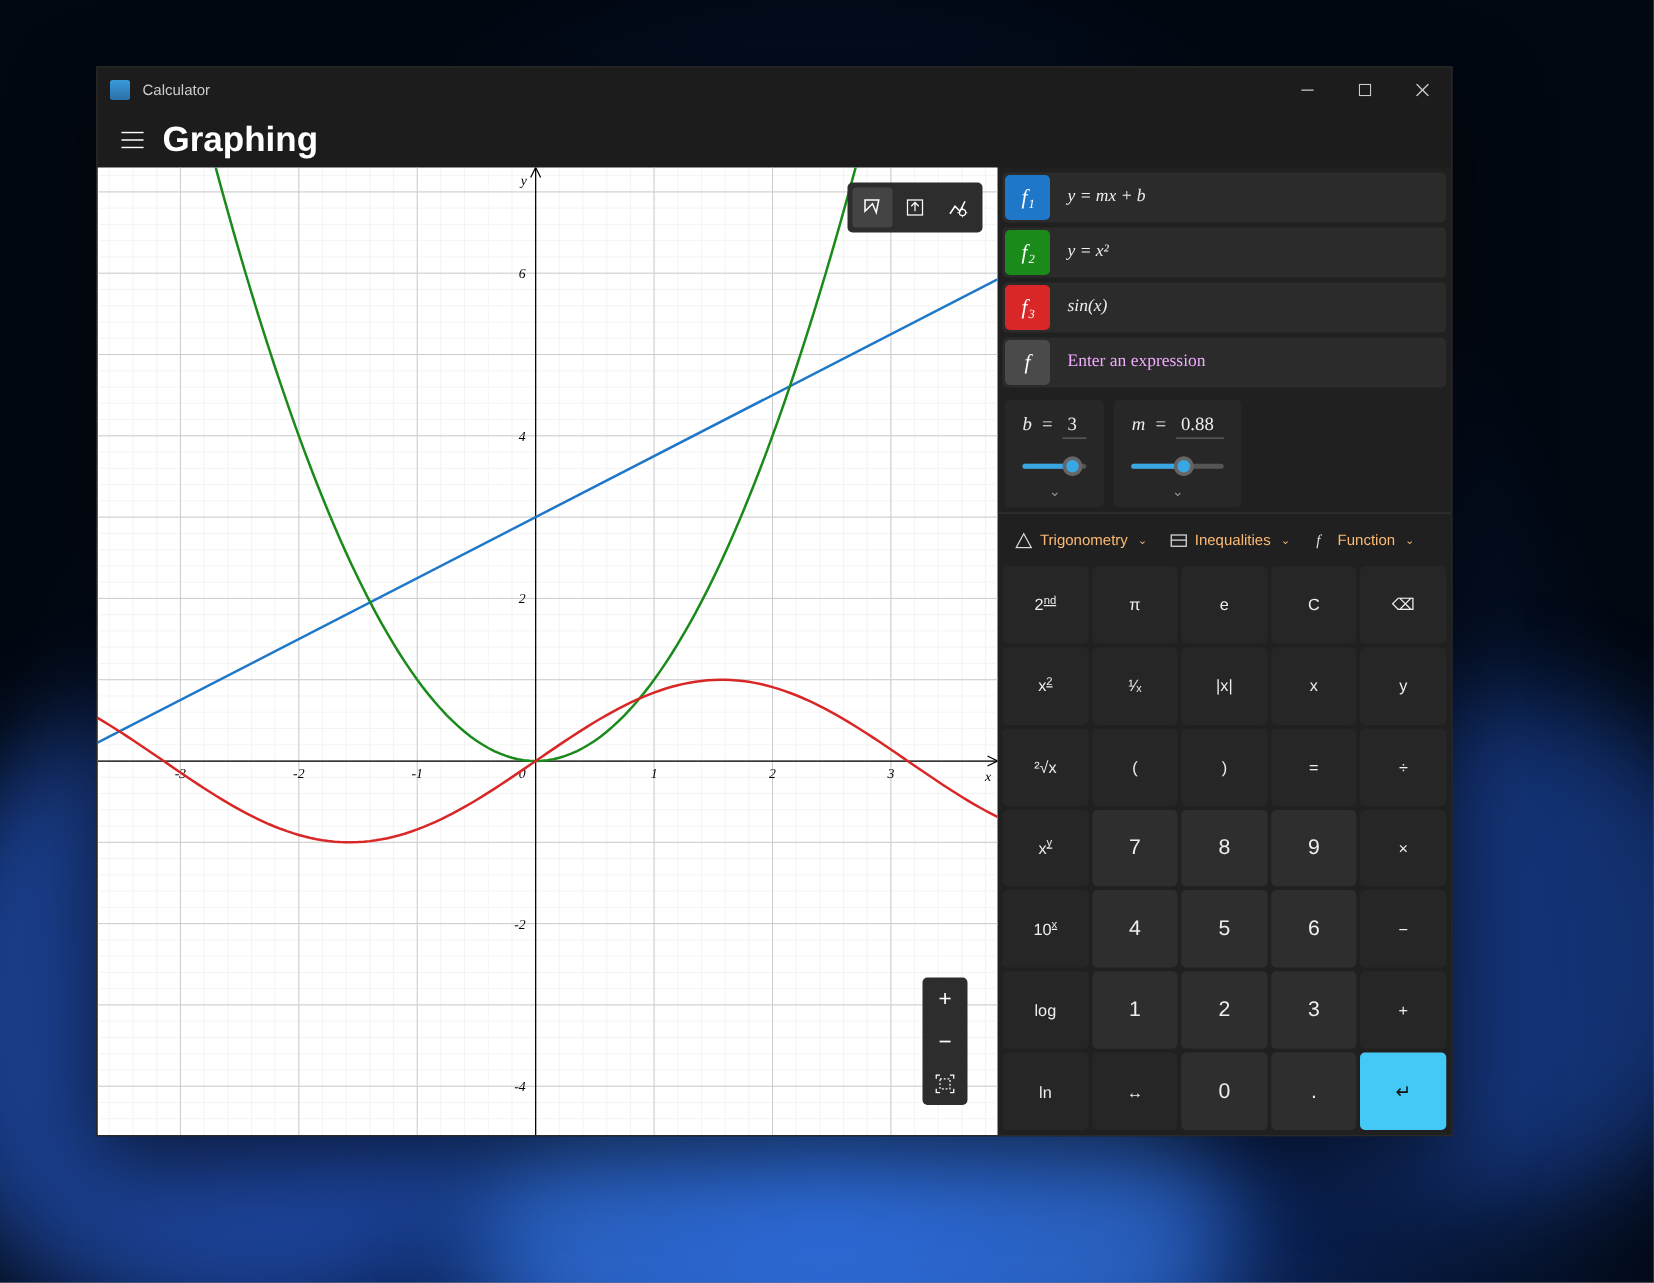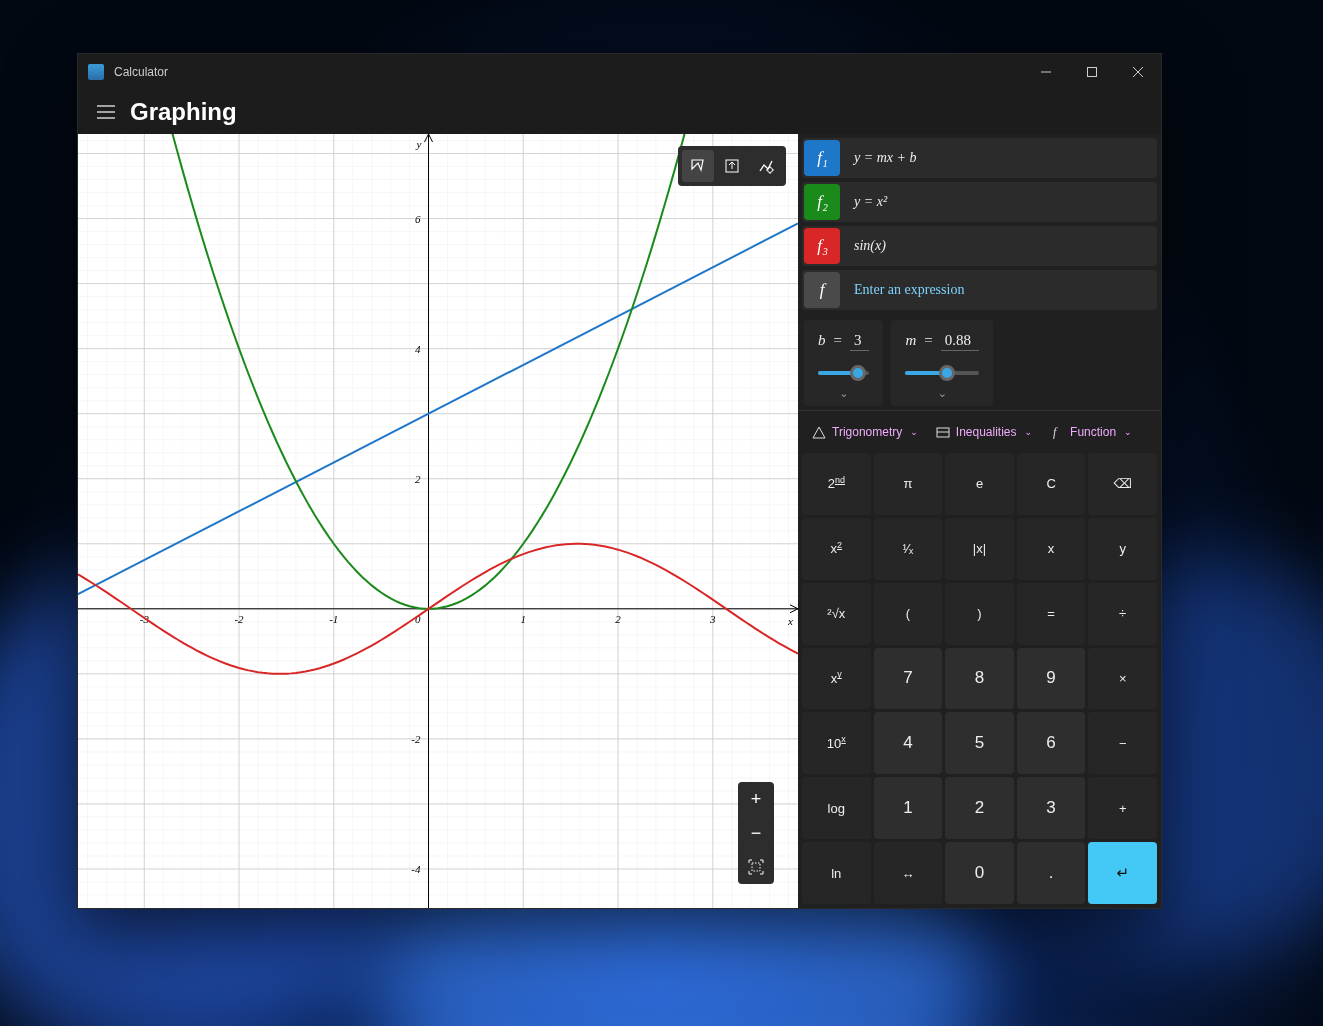--- a/index.html
+++ b/index.html
@@ -29,21 +29,21 @@
   .titlebar .icon { width: 16px; height: 16px; margin-right: 10px;
     background: linear-gradient(#3a9bd9,#2a6fa8); border-radius: 2px; position:relative;}
   .titlebar .title { flex: 1; }
   .winctrl { width: 46px; height: 36px; display:flex;align-items:center;justify-content:center; color:#ccc;}
   .winctrl svg { width:10px;height:10px; }
   .header {
     height: 46px; display:flex; align-items:center; padding: 0 8px;
     color: #fff;
   }
   .hamburger { width: 40px; display:flex;justify-content:center;align-items:center;}
-  .mode-title { font-size: 24px; font-weight:600; margin-left:4px;}
+  .mode-title { font-size: 28px; font-weight:600; margin-left:4px;}
   .content { flex:1; display:flex; }
   .graph-pane {
     width: 720px; background:#fff; position:relative;
   }
   .graph-svg { width:100%; height:100%; display:block; }
   .graph-toolbar-top {
     position:absolute; top:12px; right:12px;
     background:#2d2d2d; border-radius:4px; display:flex; padding:4px;
     gap:2px;
   }
@@ -72,36 +72,36 @@
     display:flex;align-items:center;justify-content:center;
     color:#fff;font-style:italic;font-family:"Cambria Math","Times New Roman",serif;
     font-size:17px;position:relative;
   }
   .eqbadge .sub{font-size:10px;position:relative;top:5px;left:1px;font-style:italic;}
   .eqtext {
     color:#eee; font-family:"Cambria Math","Times New Roman",serif;
     font-style:italic; font-size:14px; margin-left:12px;
   }
   .eqinput .eqbadge{background:#4a4a4a;}
-  .eqinput .eqtext{color:#7dd3fc;font-style:normal;font-family:"Segoe UI";}
+  .eqinput .eqtext{color:#f0abfc;font-style:normal;font-family:"Segoe UI";}
   .params { padding: 10px 6px 4px 6px; display:flex;flex-direction:row;gap:8px;}
   .param-card {
     background:#272727;border-radius:4px;padding:12px 14px 6px 14px;
   }
   .param-top{color:#eee;font-family:"Cambria Math",serif;font-style:italic;font-size:15px;}
   .param-top .eq{font-style:normal;margin:0 8px;}
   .param-top .val{border-bottom:1px solid #666;padding:0 8px 2px 4px;font-style:normal;}
   .slider-wrap{position:relative;height:20px;margin-top:14px;}
   .slider-track{position:absolute;left:0;right:0;top:8px;height:4px;background:#555;border-radius:2px;}
   .slider-fill{position:absolute;left:0;top:8px;height:4px;background:#3aa7e5;border-radius:2px;}
   .slider-thumb{position:absolute;top:2px;width:16px;height:16px;border-radius:50%;
     background:#3aa7e5;border:3px solid #666;}
   .param-chevron{text-align:center;color:#999;margin-top:4px;font-size:11px;}
   .kbd-categories{
-    display:flex;gap:2px;padding:8px 6px;color:#f0abfc;font-size:12px;
+    display:flex;gap:2px;padding:8px 6px;color:#fdba74;font-size:12px;
     border-top:1px solid #333;
   }
   .catbtn{display:flex;align-items:center;gap:6px;padding:6px 8px;border-radius:3px;}
   .catbtn svg{width:14px;height:14px;}
   .keypad{flex:1;display:grid;grid-template-columns:repeat(5,1fr);
     grid-template-rows:repeat(7,1fr);gap:3px;padding:0 4px 4px 4px;}
   .key{background:#2e2e2e;border-radius:4px;display:flex;align-items:center;
     justify-content:center;color:#eee;font-size:15px;}
   .key.fn{background:#262626;font-size:13px;}
   .key.num{font-size:17px;}

